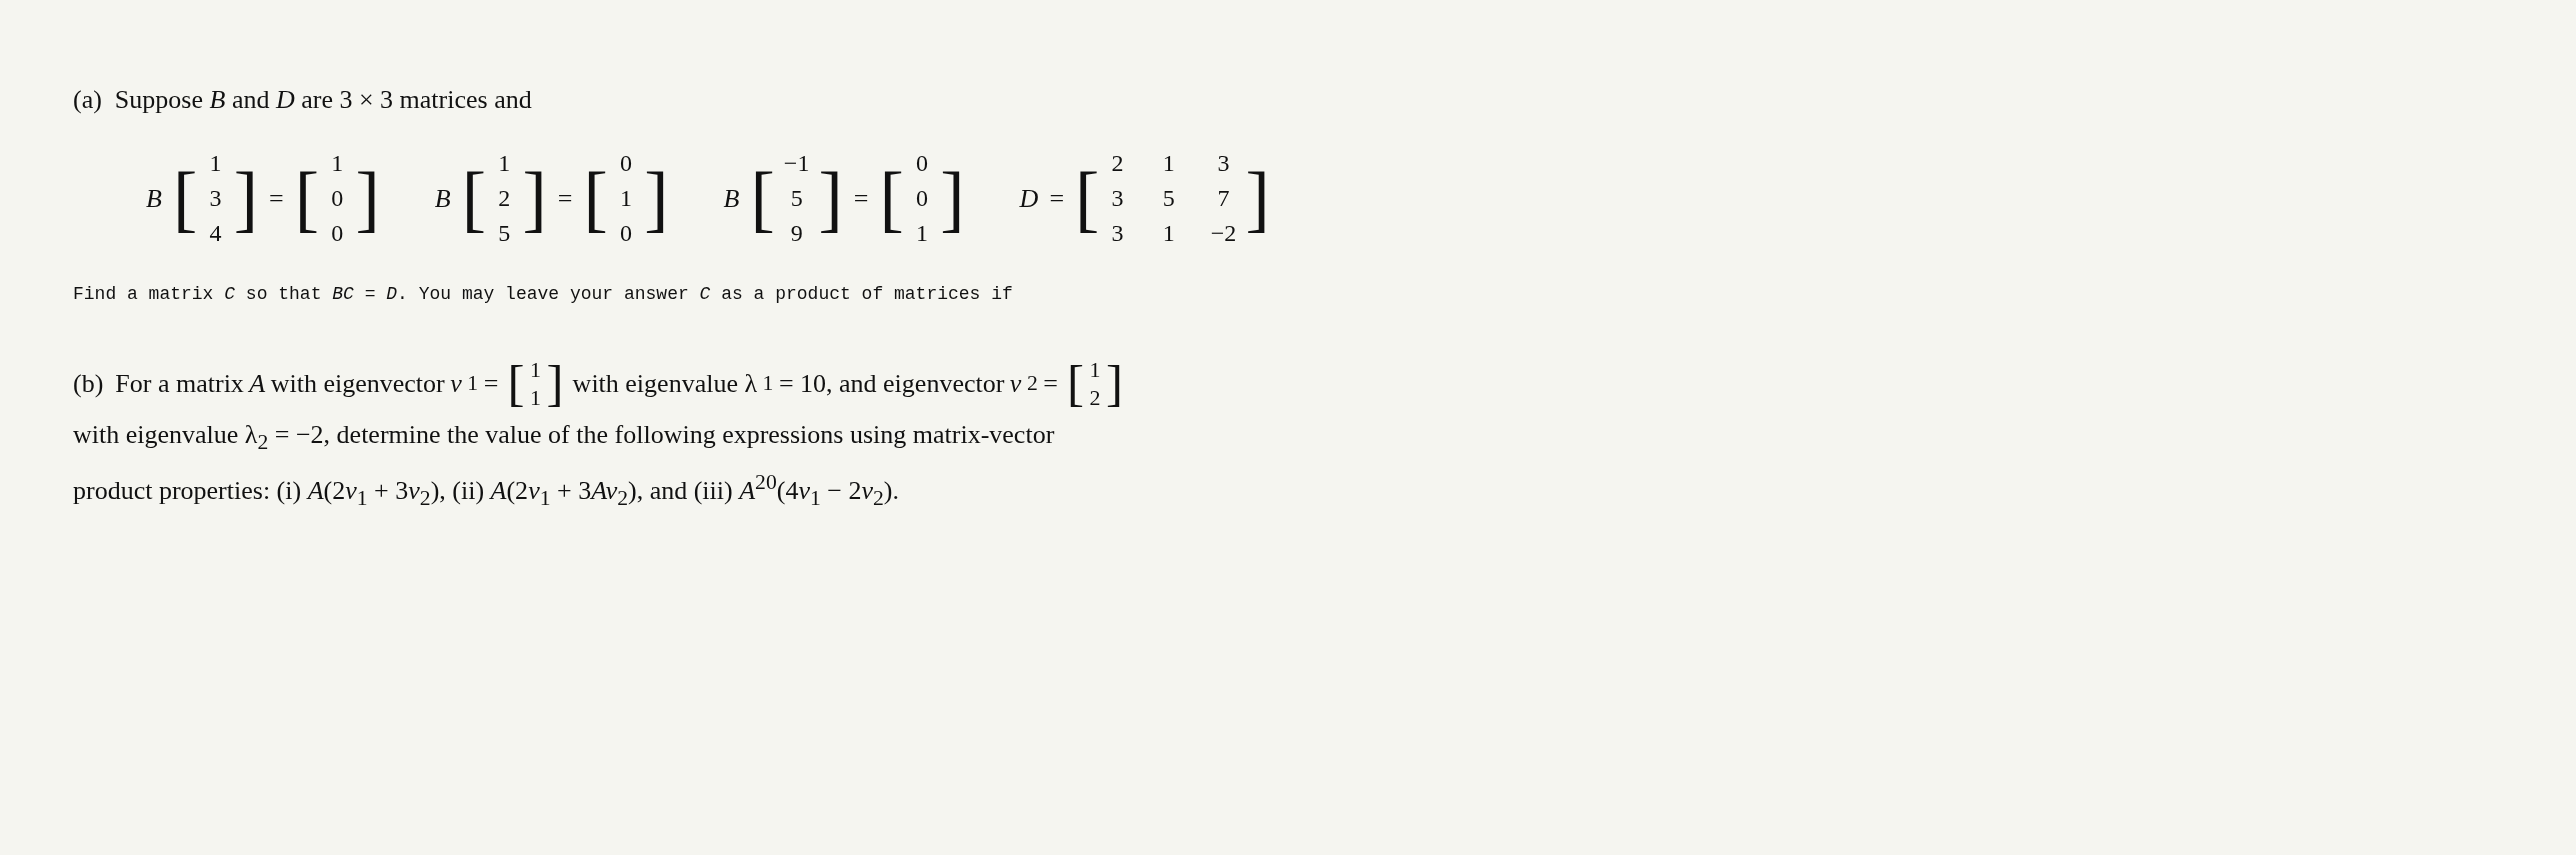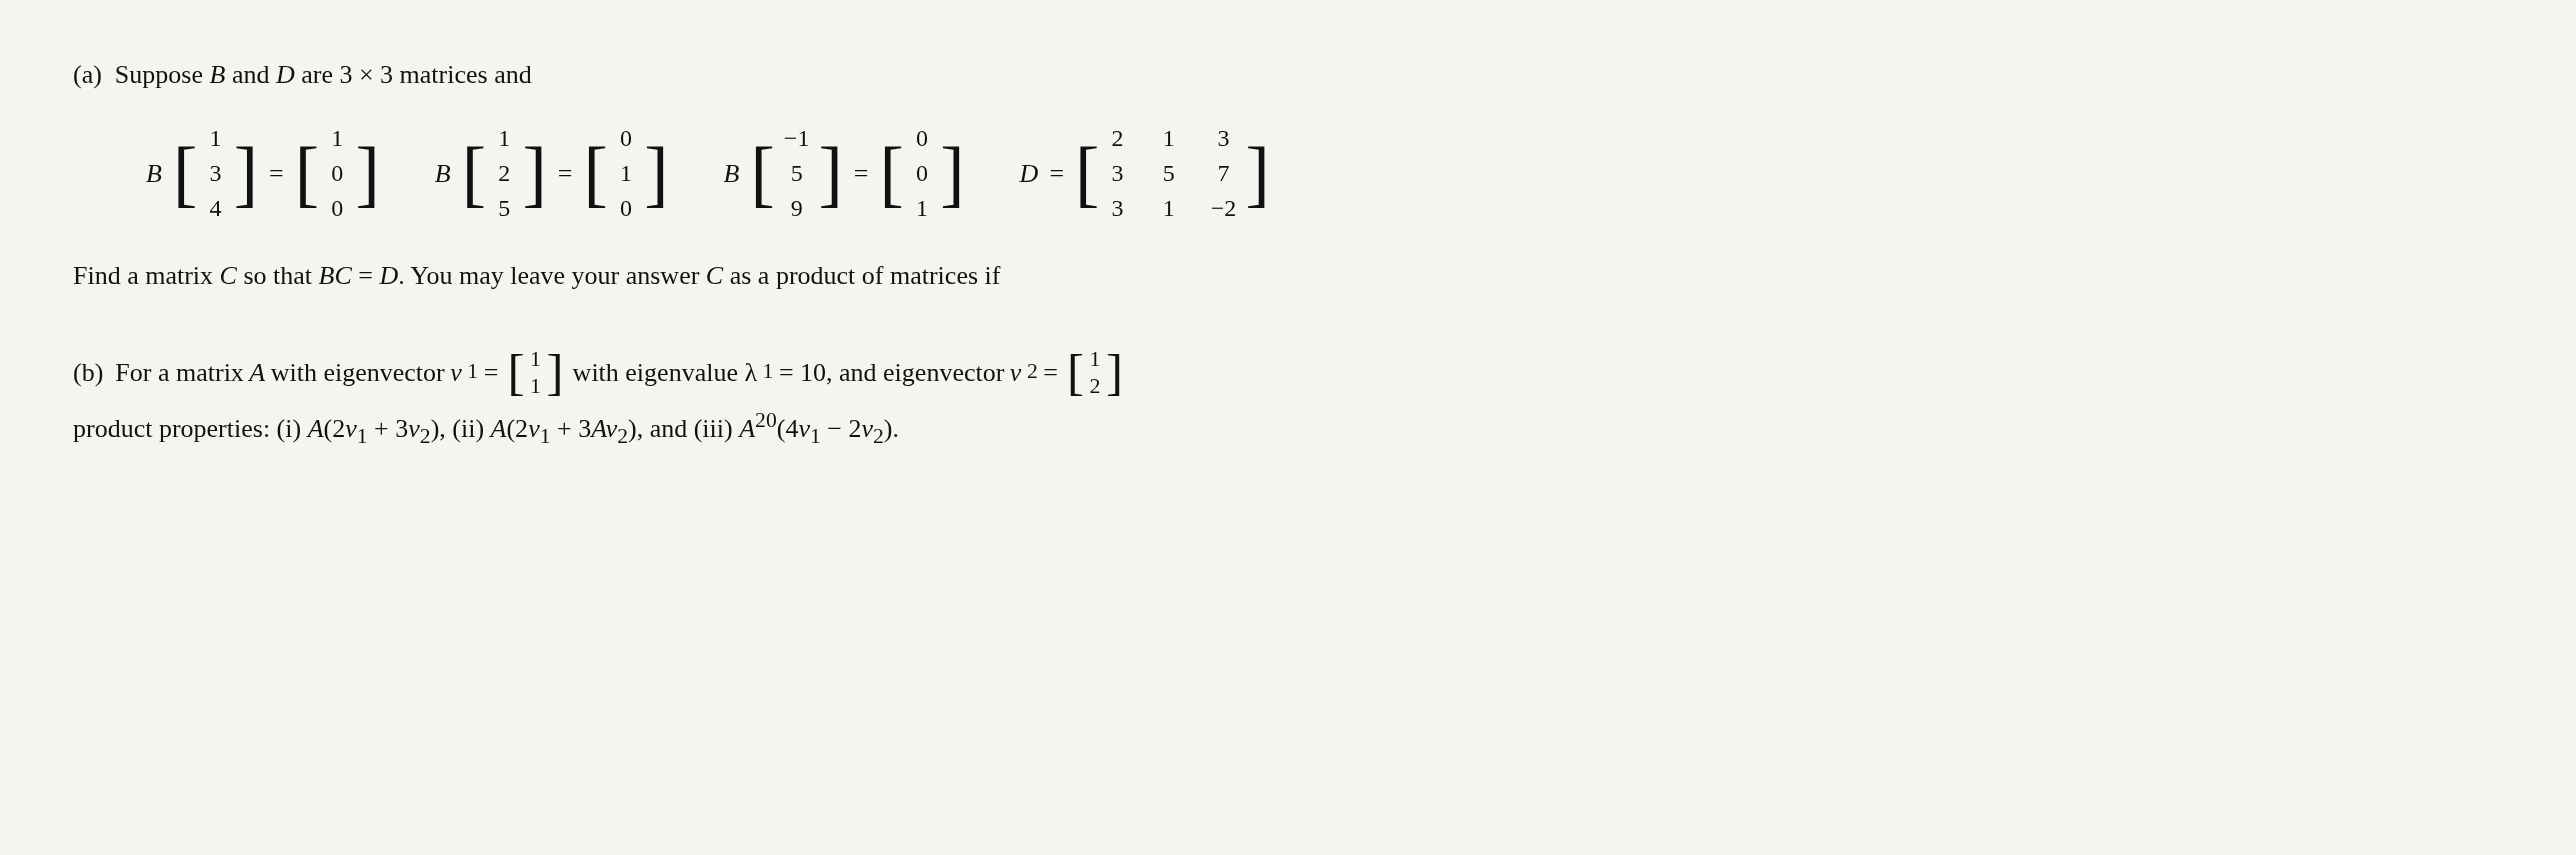--- a/index.html
+++ b/index.html
@@ -13,20 +13,21 @@
       font-family: 'Times New Roman', Times, serif;
       font-size: 26px;
       color: #111;
       width: 2576px;
       min-height: 856px;
       padding: 55px 73px;
     }
 
     .content {
       max-width: 2477px;
+      margin-top: 25px;
     }
 
     .part-a {
       margin-bottom: 37px;
     }
 
     .intro-line {
       font-size: 26px;
       margin-bottom: 27.5px;
       line-height: 1.5;
@@ -86,24 +87,25 @@
       display: flex;
       flex-direction: row;
       gap: 18.3px;
     }
 
     .equals-sign {
       font-size: 26px;
     }
 
     .description-text {
-      font-size: 26px;
+      font-size: 18px;
       line-height: 1.7;
       margin-top: 18.3px;
       max-width: 2385px;
+      font-family: Liberation Mono, monospace;
     }
 
     .part-b {
       margin-top: 46px;
     }
 
     .part-b-text {
       font-size: 26px;
       line-height: 1.8;
       max-width: 2385px;
@@ -274,19 +276,22 @@
         <div class="inline-matrix">
           <span class="inline-bracket">[</span>
           <div class="inline-col">
             <span class="inline-cell">1</span>
             <span class="inline-cell">2</span>
           </div>
           <span class="inline-bracket">]</span>
         </div>
       </div>
       <div>
+        with eigenvalue λ<sub>2</sub> = −2, determine the value of the following expressions using matrix-vector
+      </div>
+      <div>
         product properties: (i) <span class="math-italic">A</span>(2<span class="math-italic">v</span><sub>1</sub> + 3<span class="math-italic">v</span><sub>2</sub>), (ii) <span class="math-italic">A</span>(2<span class="math-italic">v</span><sub>1</sub> + 3<span class="math-italic">A</span><span class="math-italic">v</span><sub>2</sub>), and (iii) <span class="math-italic">A</span><sup>20</sup>(4<span class="math-italic">v</span><sub>1</sub> − 2<span class="math-italic">v</span><sub>2</sub>).
       </div>
     </div>
   </div>
 
 </div>
 
 
 </body></html>

